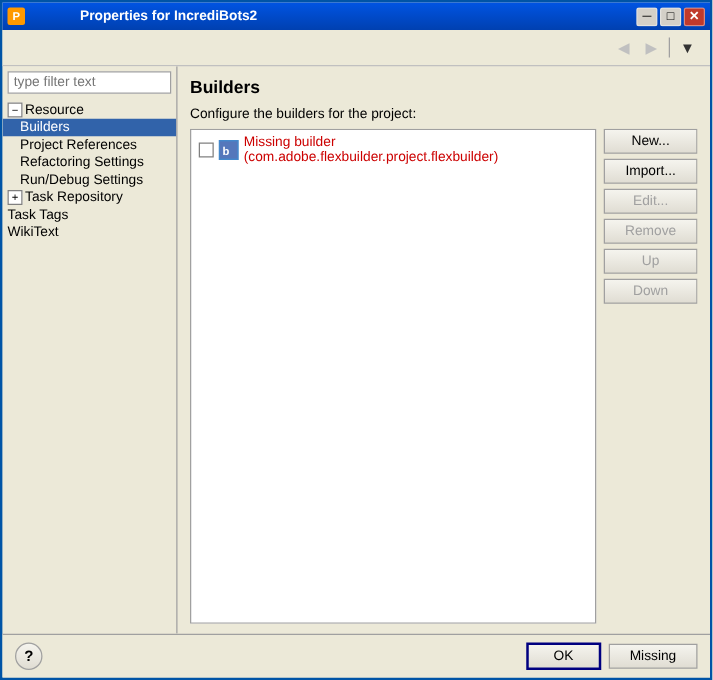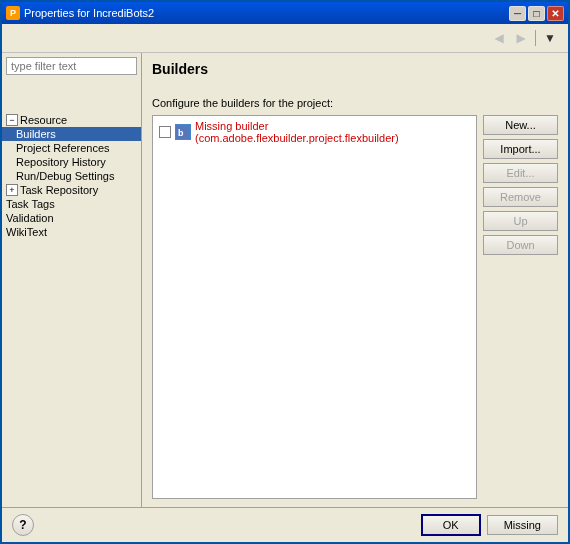--- a/index.html
+++ b/index.html
@@ -41,22 +41,23 @@
       align-items: center;
       justify-content: center;
       font-size: 9px;
       color: white;
       font-weight: bold;
     }
 
     .title-bar-text {
       color: white;
       font-size: 11px;
-      font-weight: normal;
-      flex: 1;
+      font-weight: bold;
+      flex: 1;
+      margin-left: 40px;
     }
 
     .title-bar-buttons {
       display: flex;
       gap: 2px;
     }
 
     .title-btn {
       width: 17px;
       height: 15px;
@@ -74,21 +75,20 @@
     .title-btn-close { background: #c0392b; color: white; font-weight: bold; }
 
     
     .left-panel {
       width: 140px;
       display: flex;
       flex-direction: column;
       border-right: 1px solid #a0a0a0;
       background: #ece9d8;
       flex-shrink: 0;
-      gap: 32px;
     }
 
     .filter-input {
       margin: 4px;
       padding: 2px 4px;
       border: 1px solid #a0a0a0;
       background: white;
       font-size: 11px;
       color: #999;
       width: calc(100% - 8px);
@@ -150,21 +150,20 @@
     .panel-title {
       font-size: 14px;
       font-weight: bold;
       color: #000;
       margin-bottom: 8px;
     }
 
     .panel-description {
       font-size: 11px;
       margin-bottom: 6px;
-      margin-top: 12px;
     }
 
     .builders-list-area {
       display: flex;
       flex: 1;
       gap: 6px;
       overflow: hidden;
     }
 
     .builders-list {
@@ -354,39 +353,36 @@
 
         <div class="tree-item indent1 selected">
           <span class="tree-label">Builders</span>
         </div>
 
         <div class="tree-item indent1">
           <span class="tree-label">Project References</span>
         </div>
 
         <div class="tree-item indent1">
-          <span class="tree-label">Repository History</span>
+          <span class="tree-label">Refactoring Settings</span>
         </div>
 
         <div class="tree-item indent1">
           <span class="tree-label">Run/Debug Settings</span>
         </div>
 
         <div class="tree-item">
           <span class="tree-expand">+</span>
           <span class="tree-label">Task Repository</span>
         </div>
 
         <div class="tree-item">
           <span class="tree-label">Task Tags</span>
         </div>
 
-        <div class="tree-item">
-          <span class="tree-label">Validation</span>
-        </div>
 
         <div class="tree-item">
           <span class="tree-label">WikiText</span>
         </div>
       </div>
     </div>
 
     <div class="right-panel">
       <div class="panel-title">Builders</div>
       <div class="panel-description">Configure the builders for the project:</div>

